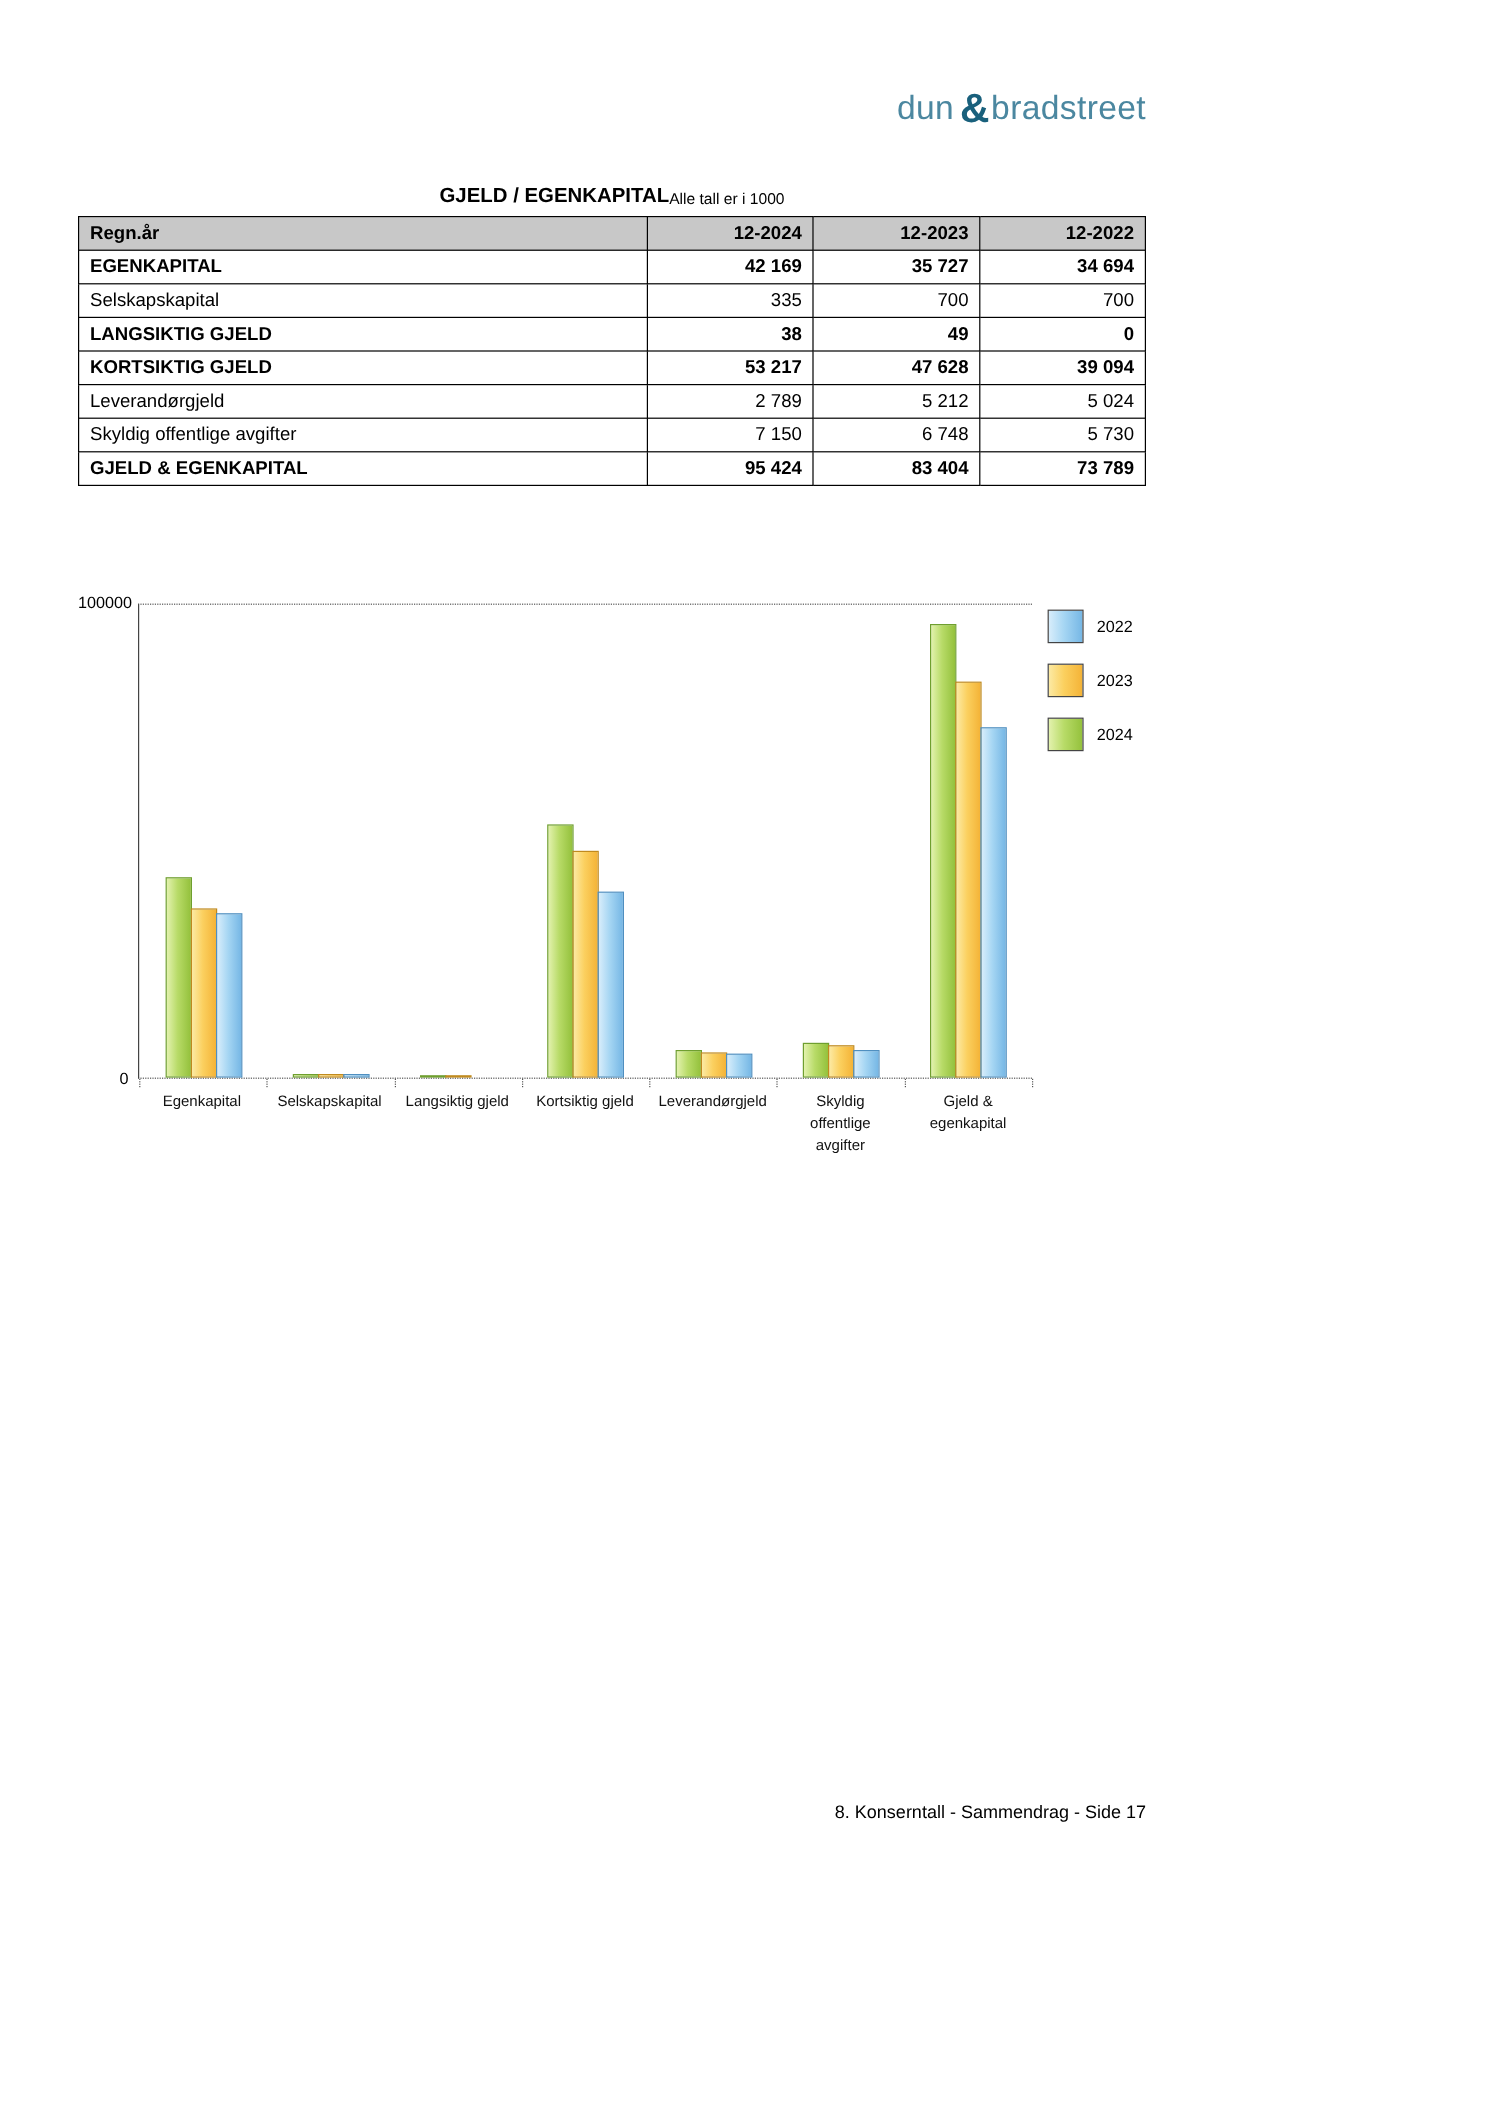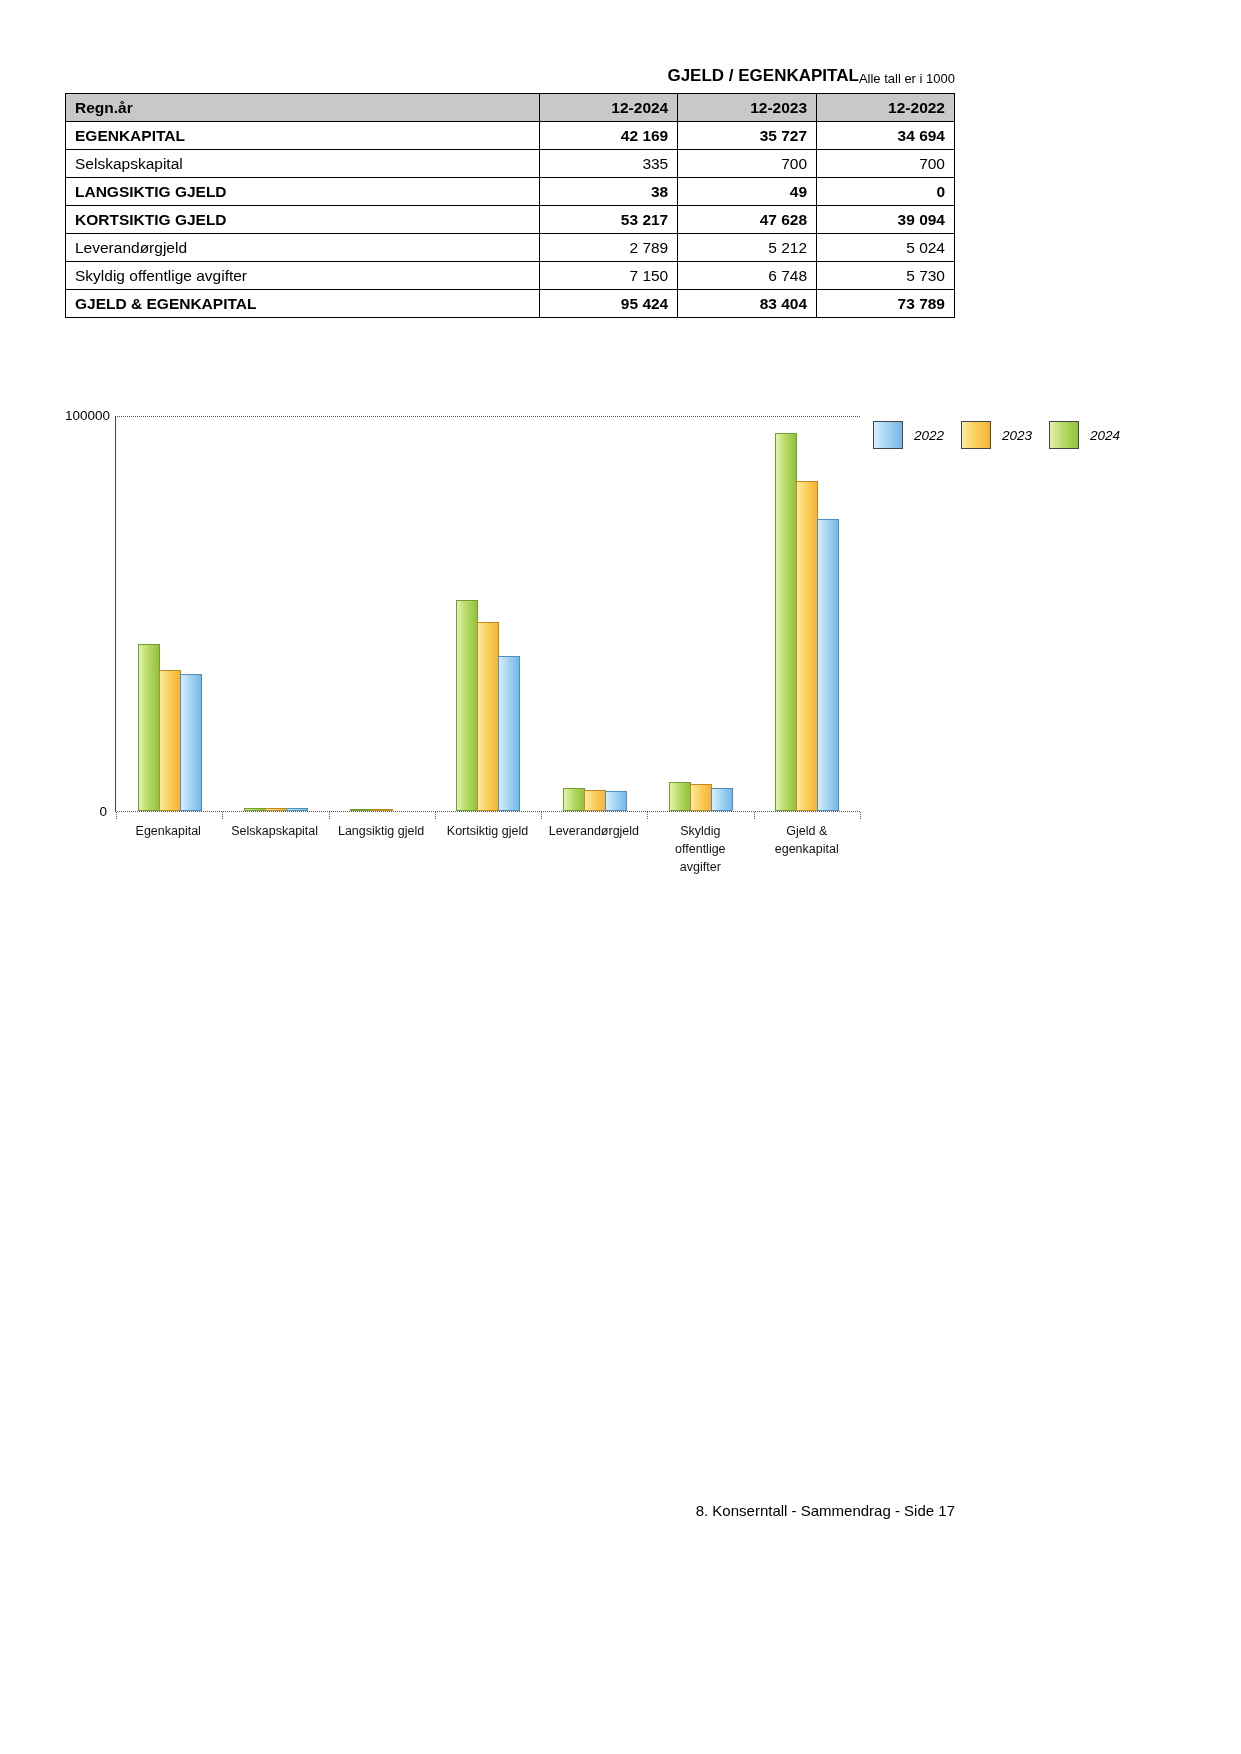--- a/index.html
+++ b/index.html
@@ -34,23 +34,23 @@
     color: #19607c;
     font-size: 34px;
     font-weight: 600;
     margin: 0 1px 0 5px;
     vertical-align: -3px;
   }
 
   
   .caption-row {
     display: flex;
-    justify-content: flex-end;
+    justify-content: center;
     align-items: flex-end;
-    margin-top: 66px;
+    margin-top: 43px;
   }
   .table-title { font-size: 17px; font-weight: bold; }
   .table-note  { font-size: 13px; }
 
   
   table {
     width: 100%;
     border-collapse: collapse;
     margin-top: 7px;
     border: 1.5px solid #000;
@@ -120,42 +120,44 @@
     font-size: 12.5px;
     line-height: 1.45;
     padding: 0 7px;
     color: #111;
   }
   .legend {
     position: absolute;
     left: 808px;
     top: 5px;
     display: flex;
-    flex-direction: row;
+    flex-direction: column;
     gap: 17px;
-    font-style: italic;
   }
   .legend-item { display: flex; align-items: center; gap: 11px; }
   .swatch { display: inline-block; width: 30px; height: 28px; border: 1px solid #444; }
   .legend-label { font-size: 13.5px; }
 
   
   .footer {
     position: absolute;
     top: 1502px;
     right: 0;
     font-size: 15px;
   }
 </style>
 </head>
 <body>
 
 <div class="page">
   <div class="content">
 
+    <div class="logo">
+      <span>dun</span><span class="amp">&amp;</span><span>bradstreet</span>
+    </div>
 
     <div class="caption-row">
       <div class="table-title">GJELD / EGENKAPITAL</div>
       <div class="table-note">Alle tall er i 1000</div>
     </div>
 
     <table>
       <colgroup>
         <col style="width:475px">
           <col style="width:138px">

